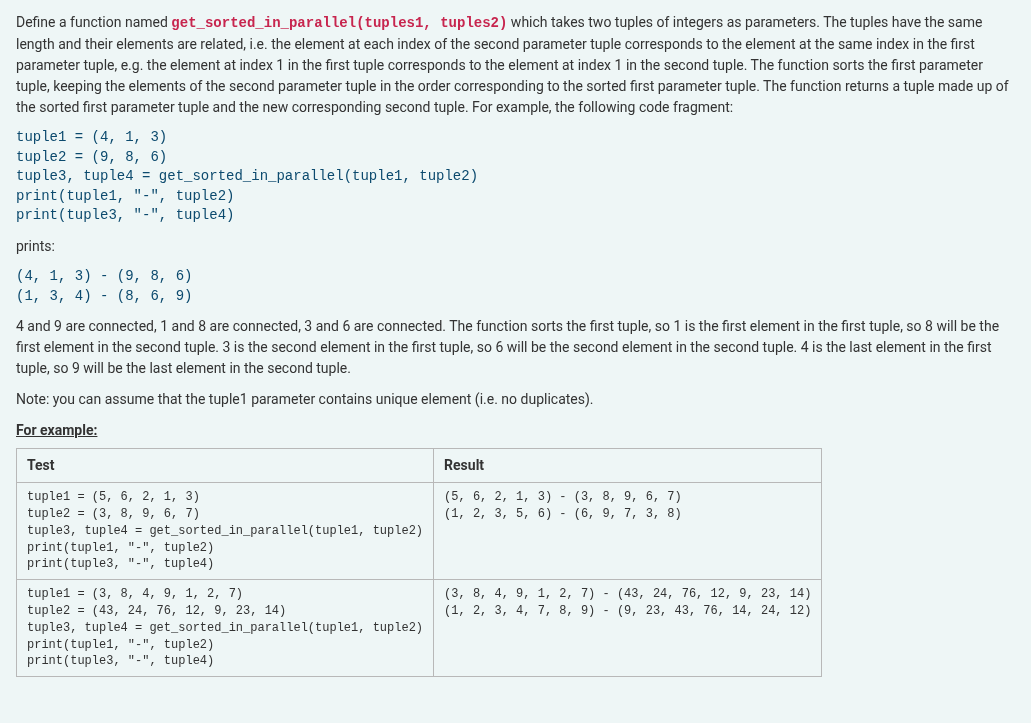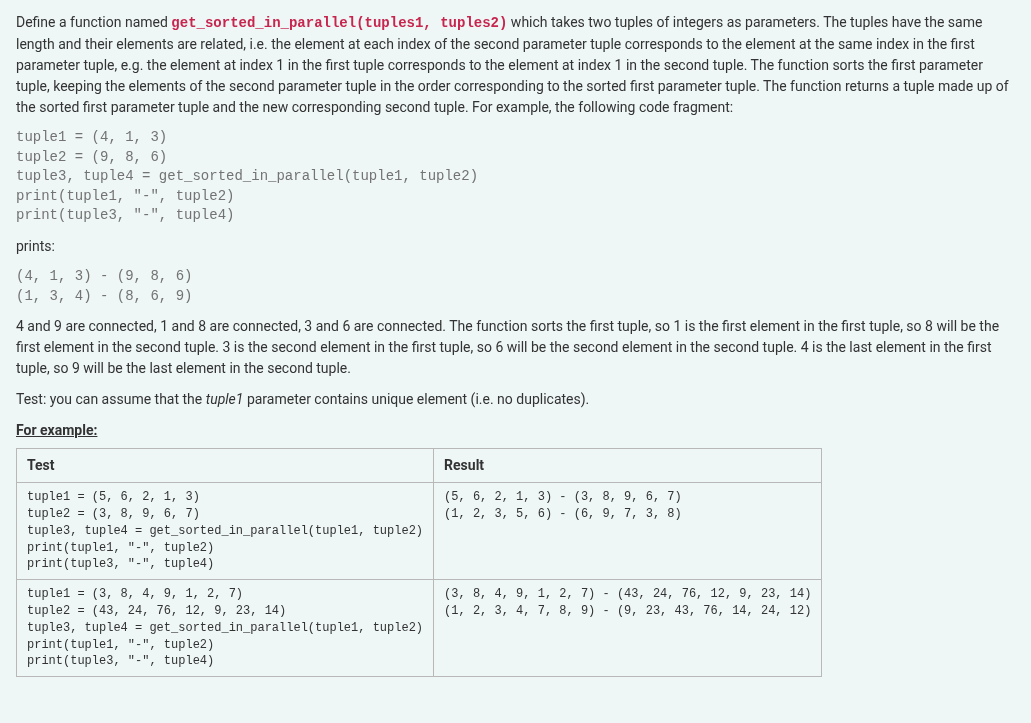--- a/index.html
+++ b/index.html
@@ -20,30 +20,29 @@
     }
     .code-inline {
       font-family: "Courier New", Courier, monospace;
       color: #c7254e;
       font-size: 14px;
       font-weight: bold;
     }
     .code-block {
       font-family: "Courier New", Courier, monospace;
       white-space: pre;
-      color: #737373;
+      color: #0c4a6e;
       font-size: 14px;
       line-height: 1.4;
       margin: 6px 0 10px 0;
     }
     .plain {
       margin: 6px 0 10px 0;
     }
     .italic {
-      font-style: italic;
     }
     strong {
       font-weight: 400;
     }
     table.example {
       border-collapse: collapse;
       margin-top: 7px;
       background: transparent;
       padding-left: 40px;
     }
@@ -85,21 +84,21 @@
 print(tuple3, "-", tuple4)</div>
 
 <div class="plain">prints:</div>
 
 <div class="code-block">(4, 1, 3) - (9, 8, 6)
 (1, 3, 4) - (8, 6, 9)</div>
 
 <div class="plain">4 and 9 are connected, 1 and 8 are connected, 3 and 6 are connected. The function sorts the first tuple, so 1 is the first element in the first tuple, so 8 will be the first element in the second tuple. 3 is the second element in the first tuple, so 6 will be the second element in the second tuple. 4 is the last element in the first tuple, so 9 will be the last element in the second tuple.</div>
 
 <div class="plain">
-  <span>Test: you can assume that the </span><span class="italic">tuple1</span><span> parameter contains </span><strong>unique</strong><span> element (i.e. no duplicates).</span>
+  <span>Note: you can assume that the </span><span class="italic">tuple1</span><span> parameter contains </span><strong>unique</strong><span> element (i.e. no duplicates).</span>
 </div>
 
 <div class="for-example">For example:</div>
 
 <table class="example">
   <thead>
     <tr>
       <th>Test</th>
       <th>Result</th>
     </tr>

